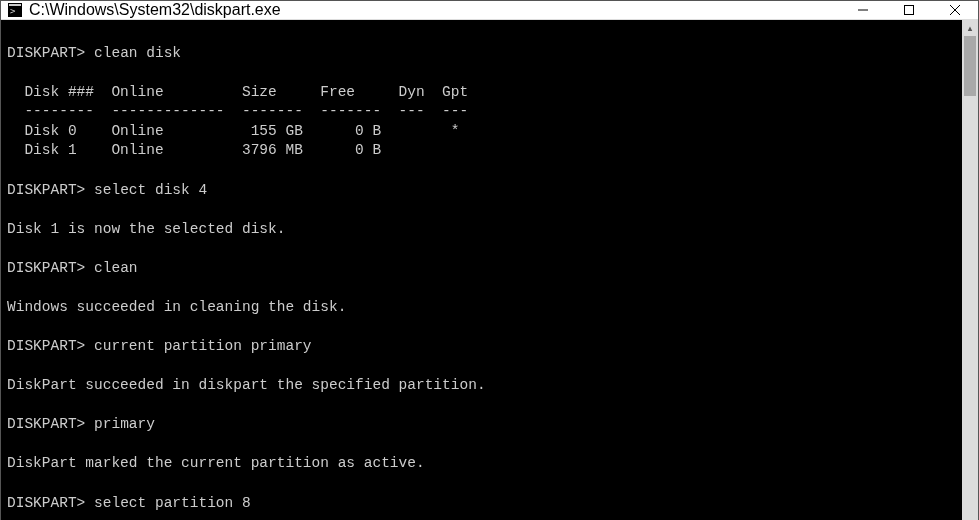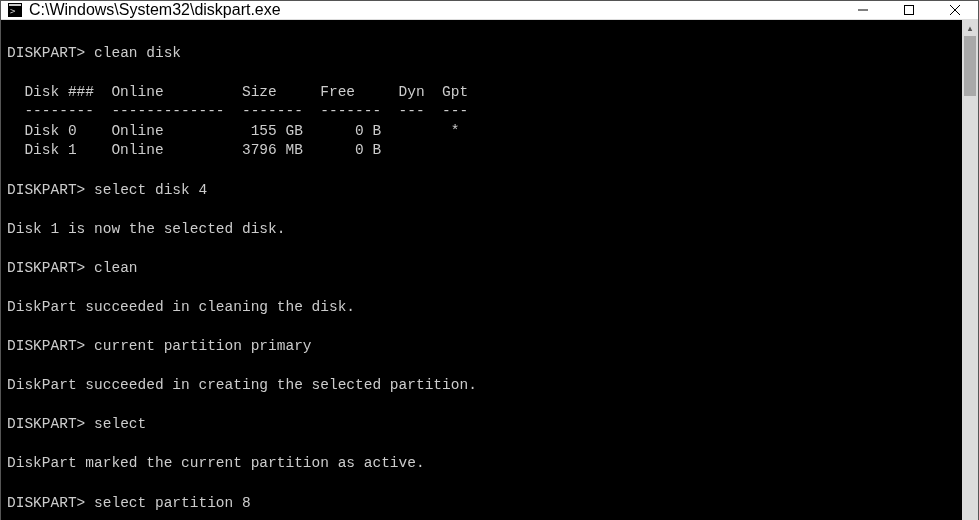--- a/index.html
+++ b/index.html
@@ -132,24 +132,24 @@
   </div>
   <div class="client-area">
     <div class="terminal"><div class="blank-line"></div><span class="prompt-line"><span>DISKPART&gt;</span> <span>clean disk</span></span>
 <div class="blank-line"></div><span>  Disk ###  Online         Size     Free     Dyn  Gpt</span>
 <span>  --------  -------------  -------  -------  ---  ---</span>
 <span>  Disk 0    Online          155 GB      0 B        *</span>
 <span>  Disk 1    Online         3796 MB      0 B</span>
 <div class="blank-line"></div><span class="prompt-line"><span>DISKPART&gt;</span> <span>select disk 4</span></span>
 <div class="blank-line"></div><span>Disk 1 is now the selected disk.</span>
 <div class="blank-line"></div><span class="prompt-line"><span>DISKPART&gt;</span> <span>clean</span></span>
-<div class="blank-line"></div><span>DiskPart succeeded in cleaning the disk.</span>
+<div class="blank-line"></div><span>Windows succeeded in cleaning the disk.</span>
 <div class="blank-line"></div><span class="prompt-line"><span>DISKPART&gt;</span> <span>current partition primary</span></span>
-<div class="blank-line"></div><span>DiskPart succeeded in creating the selected partition.</span>
-<div class="blank-line"></div><span class="prompt-line"><span>DISKPART&gt;</span> <span>select</span></span>
+<div class="blank-line"></div><span>DiskPart succeeded in diskpart the specified partition.</span>
+<div class="blank-line"></div><span class="prompt-line"><span>DISKPART&gt;</span> <span>primary</span></span>
 <div class="blank-line"></div><span>DiskPart marked the current partition as active.</span>
 <div class="blank-line"></div><span class="prompt-line"><span>DISKPART&gt;</span> <span>select partition 8</span></span>
 <div class="blank-line"></div>
 </div>
     <div class="scrollbar">
       <div class="scroll-arrow up">▴</div>
       <div class="scroll-thumb"></div>
 
     </div>
   </div>

